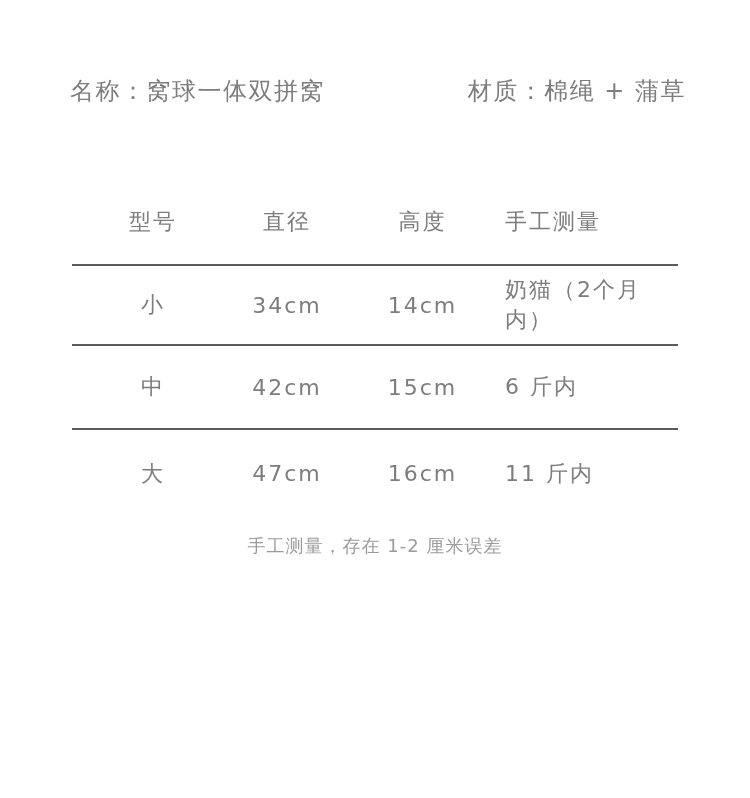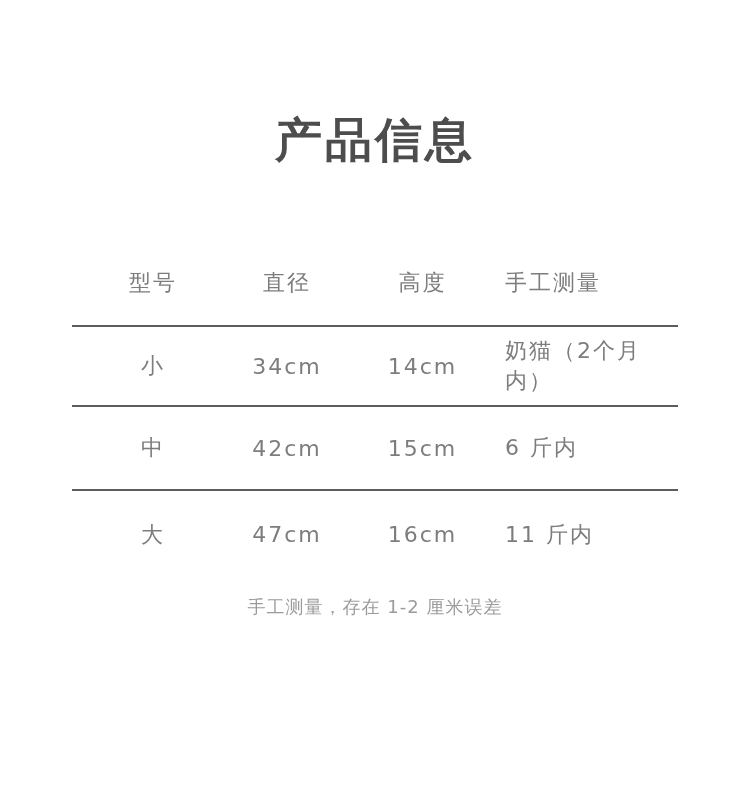--- a/index.html
+++ b/index.html
@@ -79,22 +79,25 @@
     line-height:1.3;
     letter-spacing:1px;
     color:var(--footnote-text);
   }
 </style>
 </head>
 <body>
 
 <div class="page">
 
-  <h1 class="title">产品信息</h1>
 
+  <div class="info-row">
+    <span class="info-item">名称：窝球一体双拼窝</span>
+    <span class="info-item">材质：棉绳 + 蒲草</span>
+  </div>
 
   <table class="spec-table">
     <colgroup>
       <col class="c1">
         <col class="c2">
         <col class="c3">
         <col class="c4">
     </colgroup>
     <thead>
       <tr>

